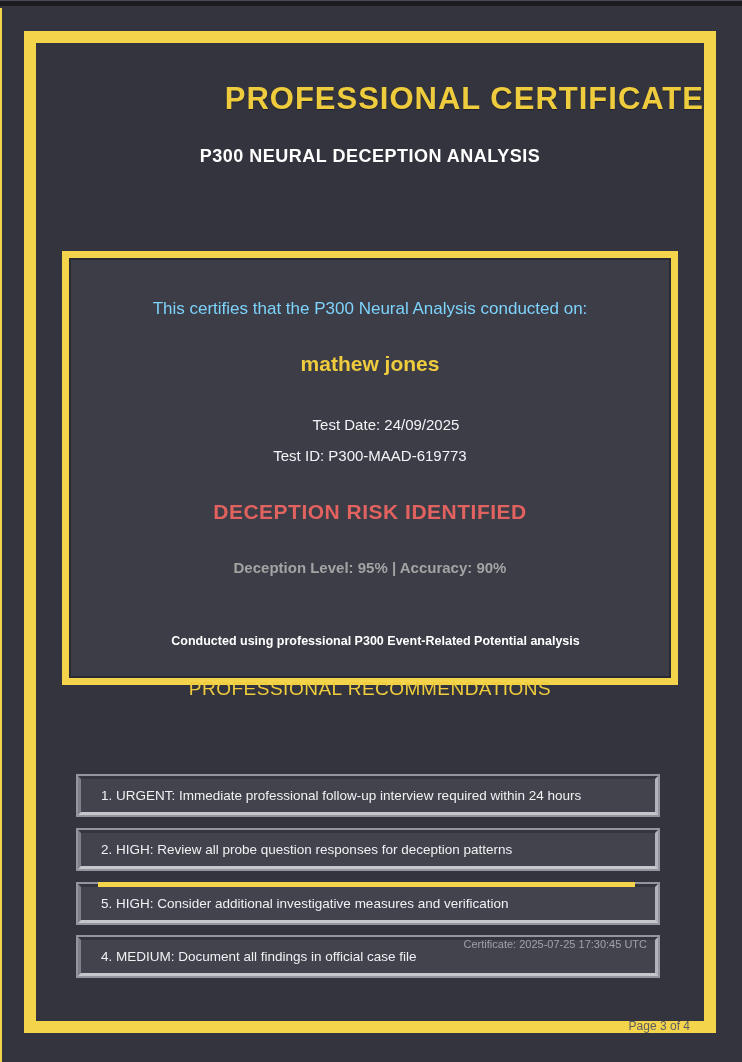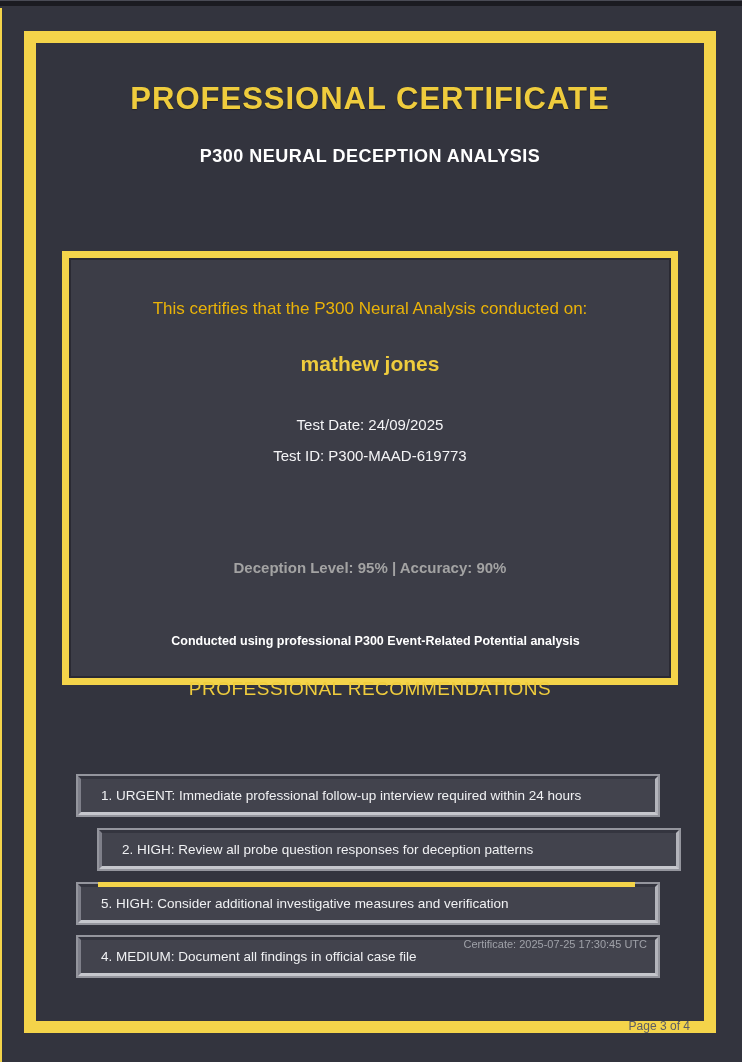--- a/index.html
+++ b/index.html
@@ -33,21 +33,21 @@
     position: absolute;
     left: 24px; top: 31px;
     width: 692px; height: 1002px;
     border: 12px solid #f4d44a;
   }
 
   .page-title {
     position: absolute;
     left: 0; top: 38px;
     width: 100%;
-    text-align: center;
+    text-align: right;
     font-size: 31px;
     font-weight: bold;
     letter-spacing: 1px;
     color: #efcc3d;
     text-shadow: 0 1px 1px rgba(0,0,0,.35);
   }
 
   .page-subtitle {
     position: absolute;
     left: 0; top: 103px;
@@ -65,23 +65,23 @@
     width: 616px; height: 434px;
     background: #3c3d47;
     border: 7px solid #f4d44a;
     box-shadow: inset 0 0 0 2px rgba(20,20,26,.45);
   }
   .cert-box p {
     position: absolute;
     left: 0; width: 100%;
     text-align: center;
   }
-  .cert-intro   { top: 41px;  font-size: 17px; color: #eab308; }
+  .cert-intro   { top: 41px;  font-size: 17px; color: #7dd3fc; }
   .cert-name    { top: 94px;  font-size: 21px; font-weight: bold; color: #efcc3d; }
-  .cert-date    { top: 158px; font-size: 15px; color: #f4f4f6; }
+  .cert-date    { top: 158px; font-size: 15px; color: #f4f4f6; margin-left: 16px; }
   .cert-id      { top: 189px; font-size: 15px; color: #f4f4f6; }
   .cert-risk    { top: 242px; font-size: 21px; font-weight: bold; letter-spacing: .5px; color: #e2625f; }
   .cert-metrics { top: 301px; font-size: 15px; font-weight: bold; color: #a3a3a3; }
   .cert-method  { top: 376px; font-size: 12.5px; font-weight: bold; color: #ffffff; padding-left: 11px; }
 
   .rec-heading {
     position: absolute;
     left: 0; top: 635px;
     width: 100%;
     text-align: center;
@@ -99,21 +99,21 @@
     border: 3px solid;
     border-color: #34353f #b3b4bb #c6c7cd #7e7f89;
     outline: 2px solid #94959d;
     display: flex;
     align-items: center;
     padding-left: 20px;
     font-size: 13.5px;
     color: #f0f1f3;
   }
   .rec-1 { top: 733px; }
-  .rec-2 { top: 787px; margin-left: 21px; }
+  .rec-2 { top: 787px; }
   .rec-3 { top: 841px; }
   .rec-4 { top: 894px; }
 
   .rec-stripe {
     position: absolute;
     left: 17px; top: -5px;
     width: 537px; height: 5px;
     background: #f4d44a;
   }
 
@@ -147,20 +147,21 @@
 
     <div class="page-title">PROFESSIONAL CERTIFICATE</div>
 
     <div class="page-subtitle">P300 NEURAL DECEPTION ANALYSIS</div>
 
     <div class="cert-box">
       <p class="cert-intro">This certifies that the P300 Neural Analysis conducted on:</p>
       <p class="cert-name">mathew jones</p>
       <p class="cert-date">Test Date: 24/09/2025</p>
       <p class="cert-id">Test ID: P300-MAAD-619773</p>
+      <p class="cert-risk">DECEPTION RISK IDENTIFIED</p>
       <p class="cert-metrics">Deception Level: 95% | Accuracy: 90%</p>
       <p class="cert-method">Conducted using professional P300 Event-Related Potential analysis</p>
     </div>
 
     <div class="rec-heading">PROFESSIONAL RECOMMENDATIONS</div>
 
     <div class="rec-box rec-1">
       <span>1. URGENT: Immediate professional follow-up interview required within 24 hours</span>
     </div>
 

